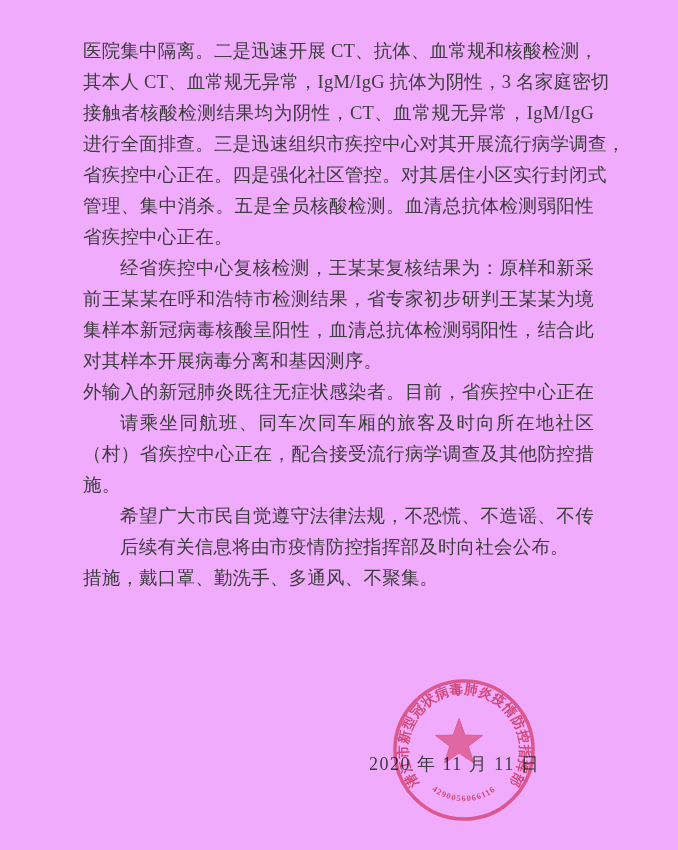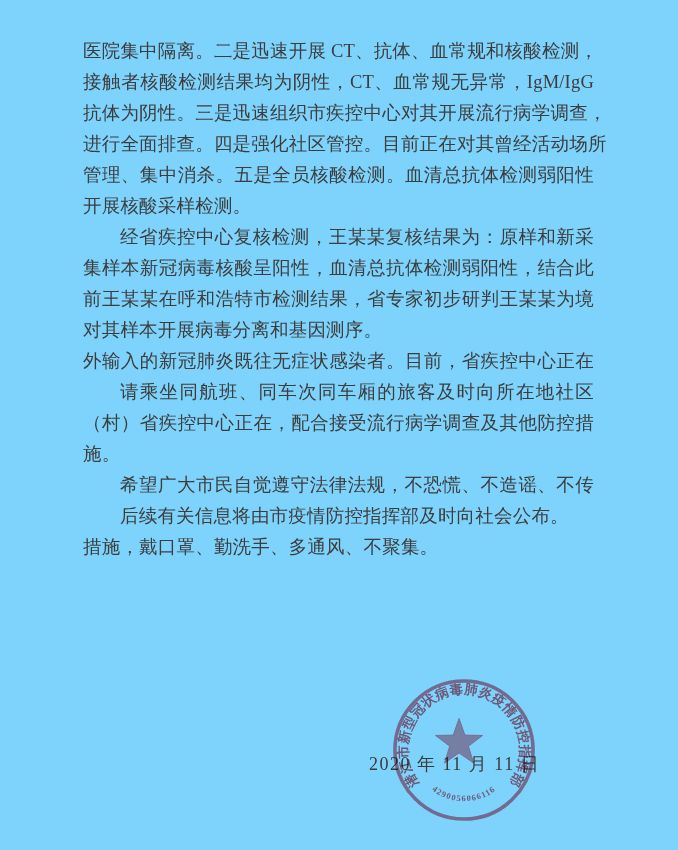--- a/index.html
+++ b/index.html
@@ -4,21 +4,21 @@
 <style>
   html, body { margin: 0; padding: 0; }
   body {
     width: 678px; height: 850px;
     background: #ffffff;
     font-family: "Liberation Serif", "DejaVu Serif", serif;
   }
   .page {
     position: relative;
     width: 678px; height: 850px;
-    background: #7dd3fc;
+    background: #f0abfc;
     overflow: hidden;
   }
   .text-block {
     position: absolute;
     left: 83px; top: 36px;
     width: 511px;
   }
   .line {
     font-size: 18.5px;
     height: 31px;
@@ -59,28 +59,29 @@
     font-weight: bold;
   }
 </style>
 </head>
 <body>
 
 <div class="page">
 
   <div class="text-block">
     <div class="line">医院集中隔离。二是迅速开展 CT、抗体、血常规和核酸检测，</div>
+    <div class="line">其本人 CT、血常规无异常，IgM/IgG 抗体为阴性，3 名家庭密切</div>
     <div class="line">接触者核酸检测结果均为阴性，CT、血常规无异常，IgM/IgG</div>
-    <div class="line">抗体为阴性。三是迅速组织市疾控中心对其开展流行病学调查，</div>
-    <div class="line">进行全面排查。四是强化社区管控。目前正在对其曾经活动场所</div>
+    <div class="line">进行全面排查。三是迅速组织市疾控中心对其开展流行病学调查，</div>
+    <div class="line">省疾控中心正在。四是强化社区管控。对其居住小区实行封闭式</div>
     <div class="line">管理、集中消杀。五是全员核酸检测。血清总抗体检测弱阳性</div>
-    <div class="line end">开展核酸采样检测。</div>
+    <div class="line end">省疾控中心正在。</div>
     <div class="line indent">经省疾控中心复核检测，王某某复核结果为：原样和新采</div>
+    <div class="line">前王某某在呼和浩特市检测结果，省专家初步研判王某某为境</div>
     <div class="line">集样本新冠病毒核酸呈阳性，血清总抗体检测弱阳性，结合此</div>
-    <div class="line">前王某某在呼和浩特市检测结果，省专家初步研判王某某为境</div>
     <div class="line end">对其样本开展病毒分离和基因测序。</div>
     <div class="line">外输入的新冠肺炎既往无症状感染者。目前，省疾控中心正在</div>
     <div class="line indent">请乘坐同航班、同车次同车厢的旅客及时向所在地社区</div>
     <div class="line">（村）省疾控中心正在，配合接受流行病学调查及其他防控措</div>
     <div class="line end">施。</div>
     <div class="line indent">希望广大市民自觉遵守法律法规，不恐慌、不造谣、不传</div>
     <div class="line indent end">后续有关信息将由市疫情防控指挥部及时向社会公布。</div>
     <div class="line end">措施，戴口罩、勤洗手、多通风、不聚集。</div>
   </div>
 

